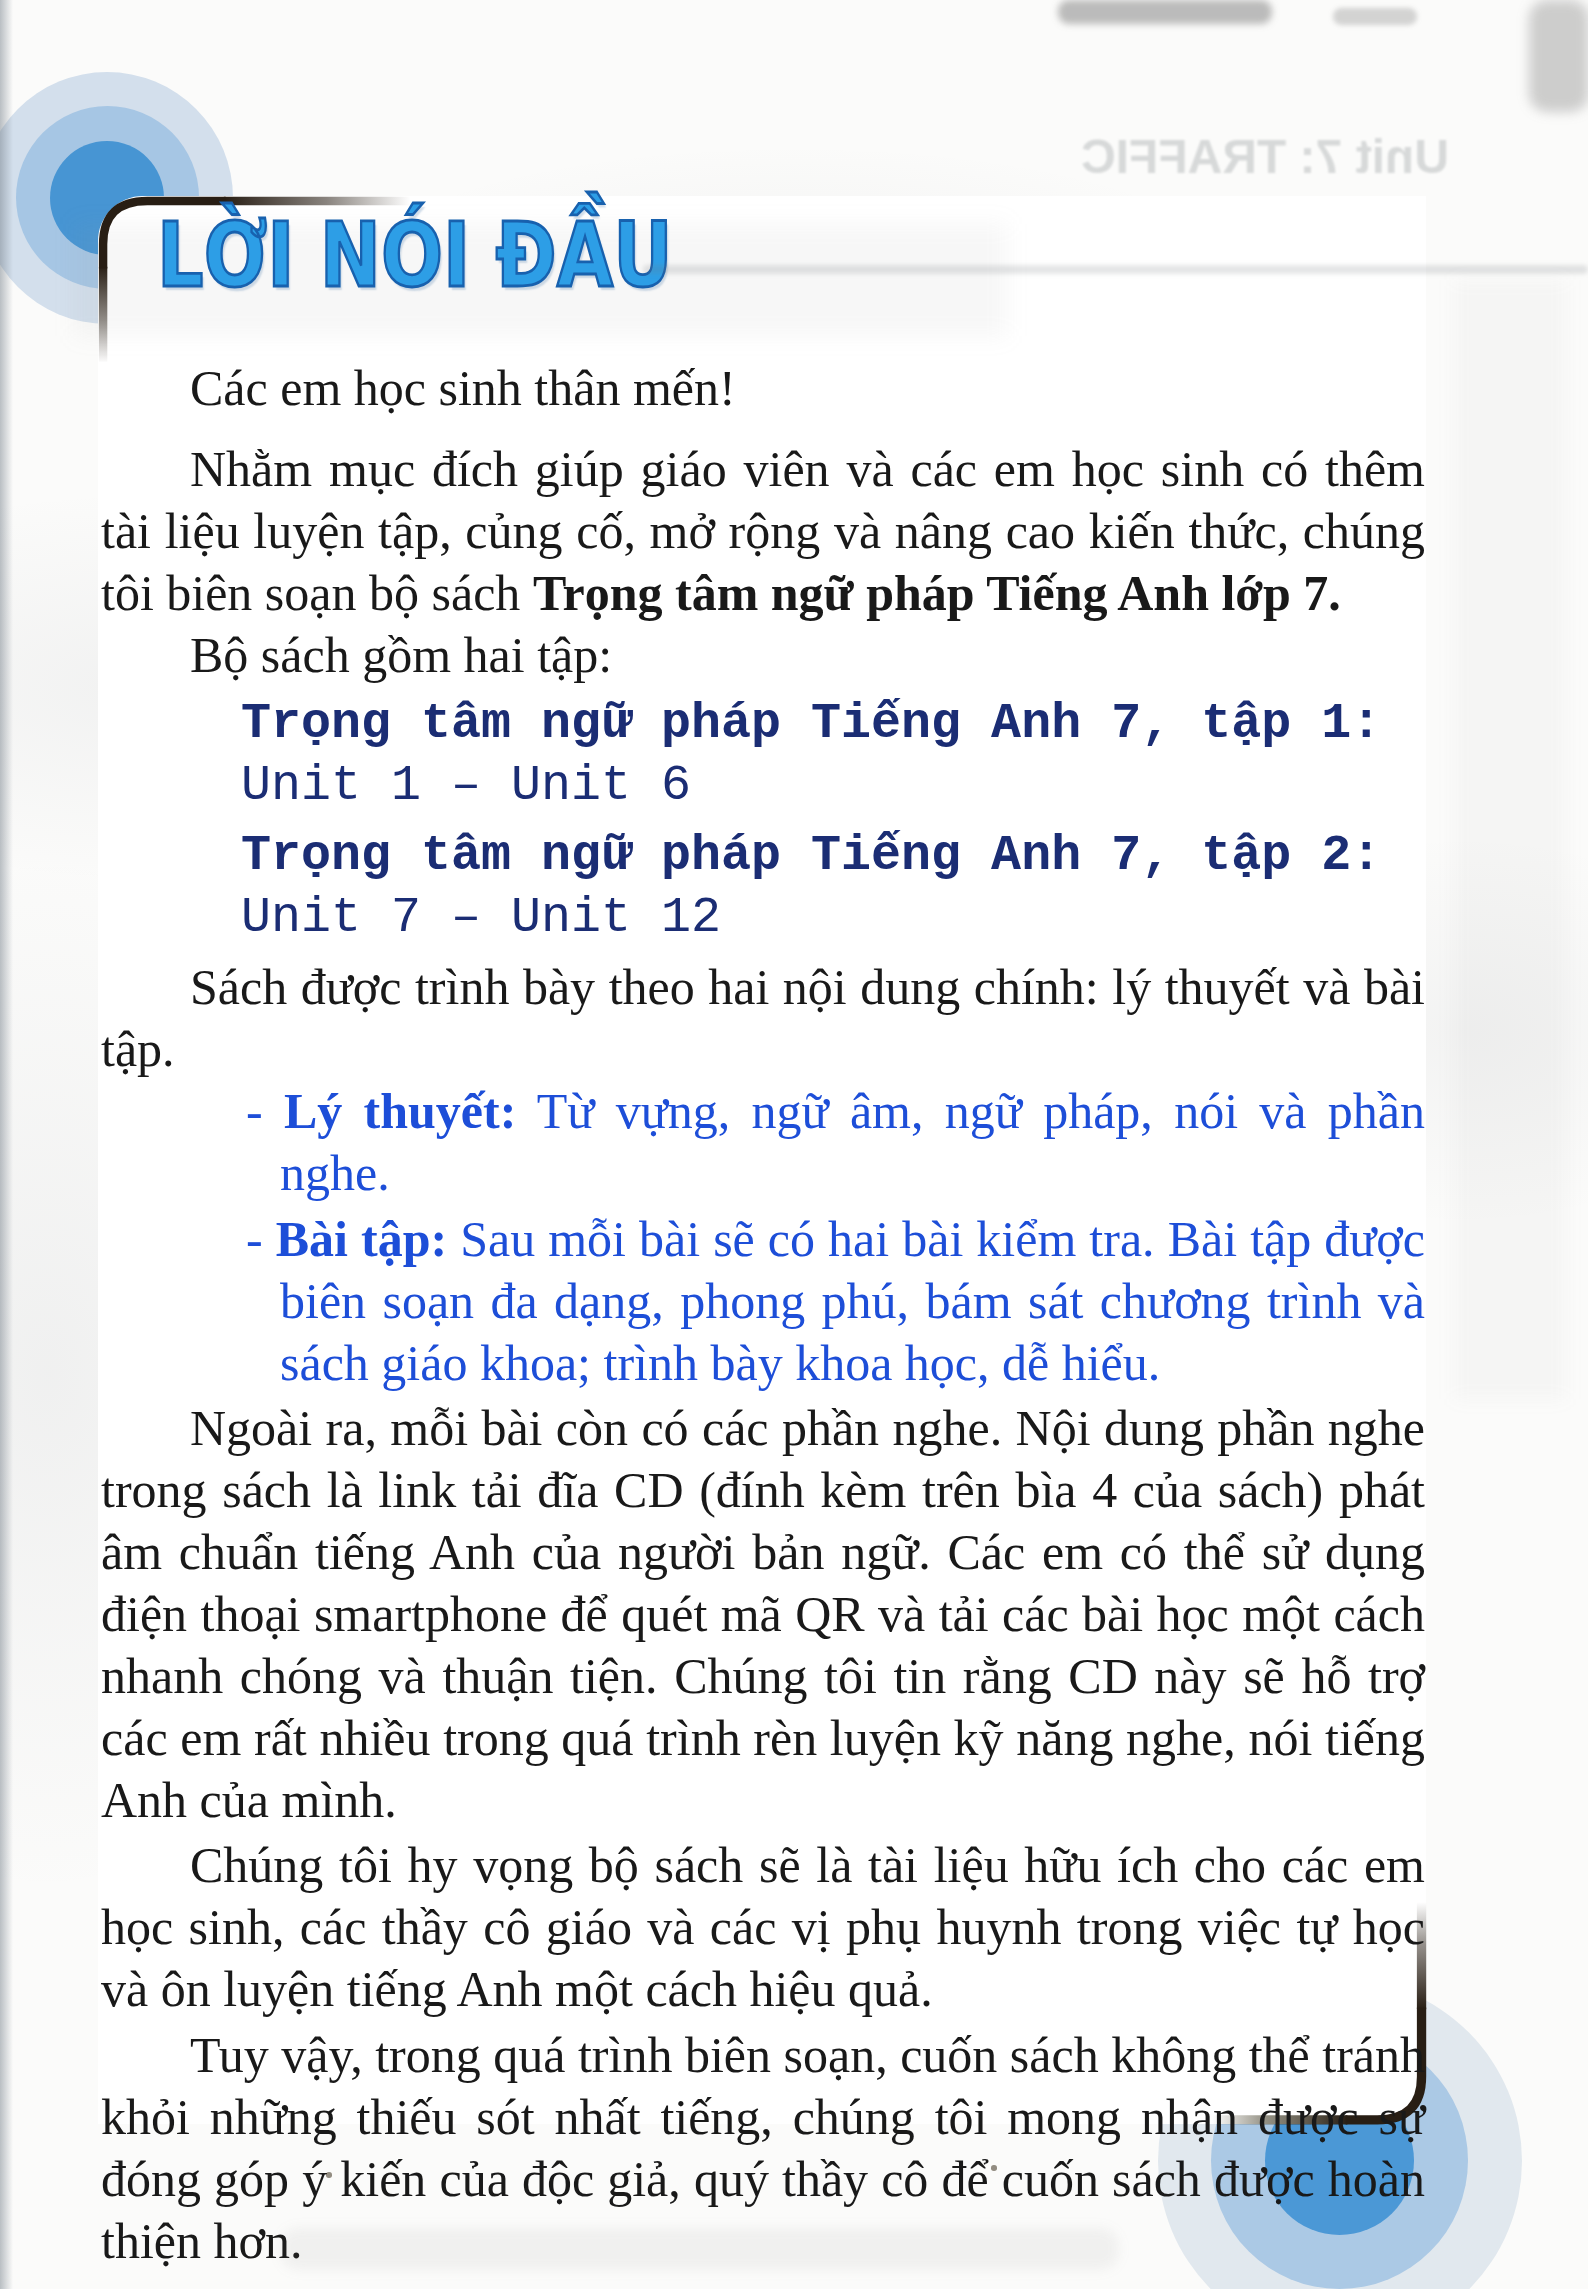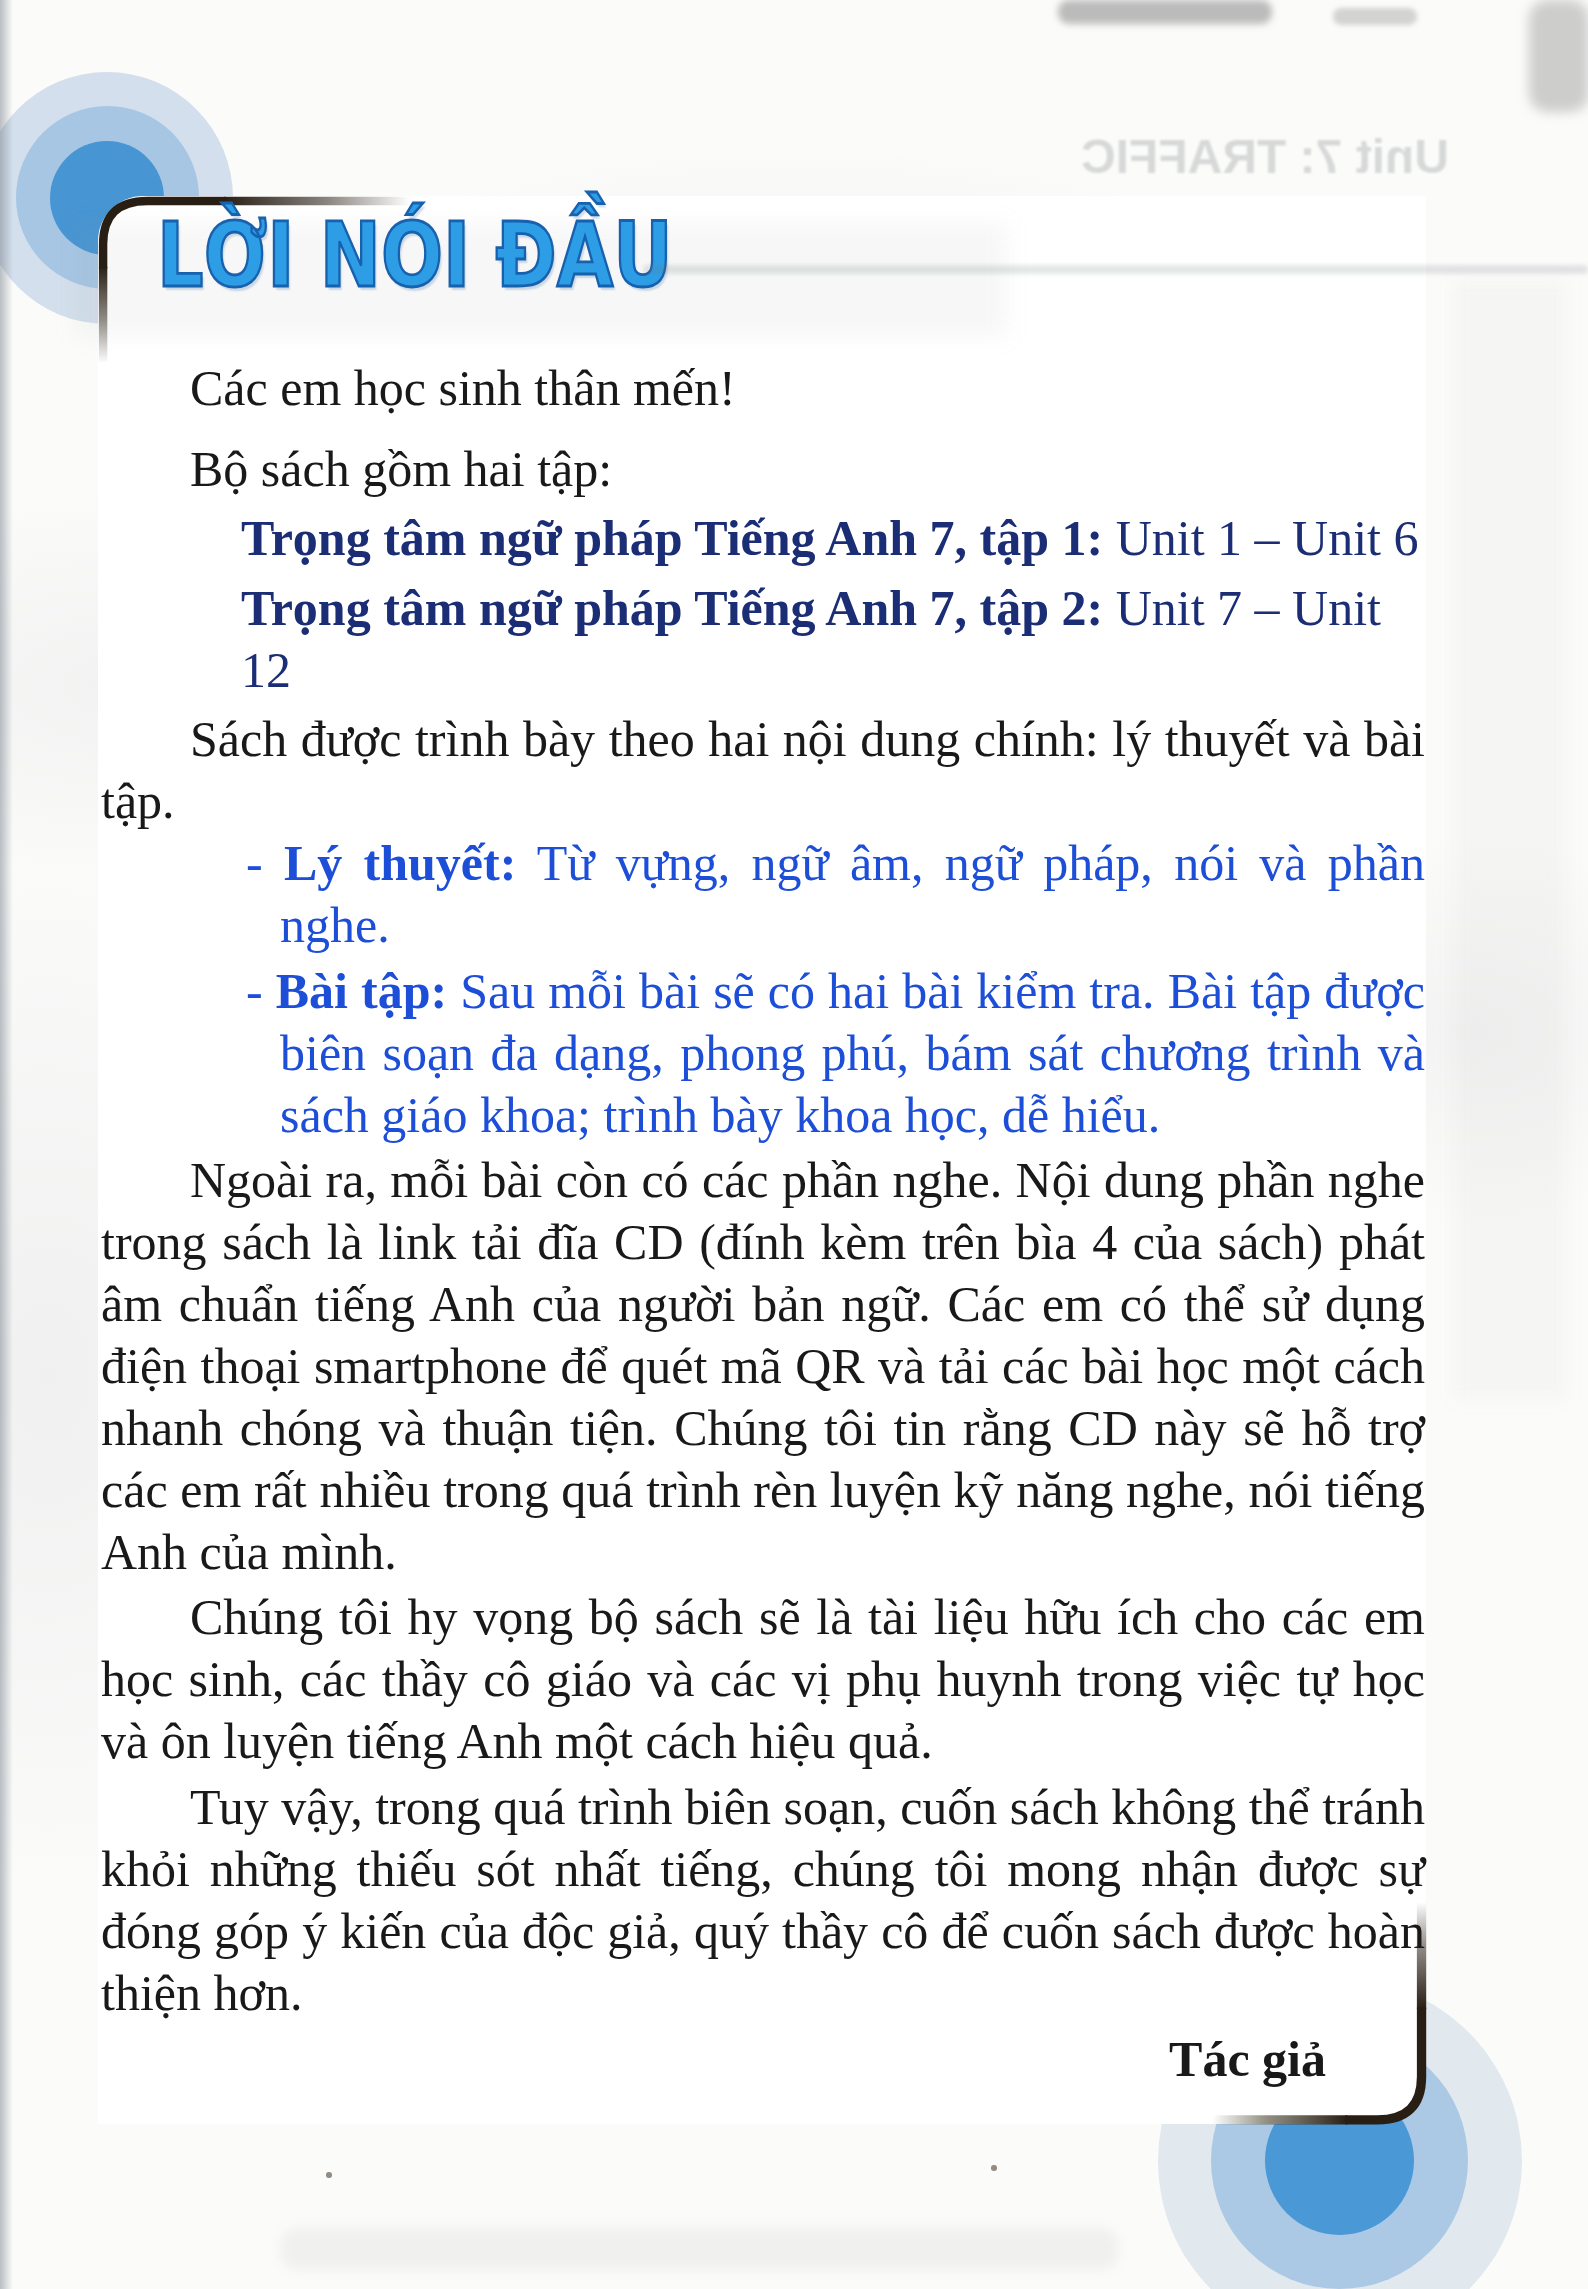--- a/index.html
+++ b/index.html
@@ -37,21 +37,21 @@
   }
   
   #content{
     position:absolute;left:101px;top:357px;width:1324px;z-index:4;
     font-size:50px;line-height:62px;color:#191919;text-align:justify;
   }
   #content p{margin:0;}
   .ind{text-indent:89px;}
   .gap-after{margin-bottom:18.6px !important;}
   .vol{
-    margin:7.5px 0 7.5px 140px !important;color:#1b2d74;text-align:left;
+    margin:7.5px 0 7.5px 140px !important;color:#1b2d74;text-align:left;font-family:Liberation Mono, monospace;
   }
   .vol b{font-weight:bold;}
   .bullet{
     margin-left:145px !important;padding-left:34px;text-indent:-34px;
     color:#1d4ed8;
   }
   .bullet-gap{margin-bottom:3.7px !important;}
   .mt3{margin-top:2.8px !important;}
   .mt4{margin-top:3.7px !important;}
   .sig{
@@ -139,20 +139,21 @@
   <path d="M 1524.5,2153 V 2227 Q 1524.5,2273.5 1477,2273.5 H 1443" fill="none" stroke="#281e14" stroke-width="10"></path>
   <path d="M 1524.5,2155 V 2040" fill="none" stroke="url(#fadeRight)" stroke-width="10"></path>
   <path d="M 1445,2273.5 H 1300" fill="none" stroke="url(#fadeBottom)" stroke-width="10"></path>
 </svg>
 
 <div id="page-title">LỜI NÓI ĐẦU</div>
 
 <div id="content">
   <p class="ind gap-after">Các em học sinh thân mến!</p>
 
+  <p class="ind"><span>Nhằm mục đích giúp giáo viên và các em học sinh có thêm tài liệu luyện tập, củng cố, mở rộng và nâng cao kiến thức, chúng tôi biên soạn bộ sách </span><b>Trọng tâm ngữ pháp Tiếng Anh lớp 7.</b></p>
 
   <p class="ind">Bộ sách gồm hai tập:</p>
 
   <p class="vol"><b>Trọng tâm ngữ pháp Tiếng Anh 7, tập 1:</b><span> Unit 1 – Unit 6</span></p>
 
   <p class="vol"><b>Trọng tâm ngữ pháp Tiếng Anh 7, tập 2:</b><span> Unit 7 – Unit 12</span></p>
 
   <p class="ind">Sách được trình bày theo hai nội dung chính: lý thuyết và bài tập.</p>
 
   <p class="bullet bullet-gap"><span>- </span><b>Lý thuyết:</b><span> Từ vựng, ngữ âm, ngữ pháp, nói và phần nghe.</span></p>

